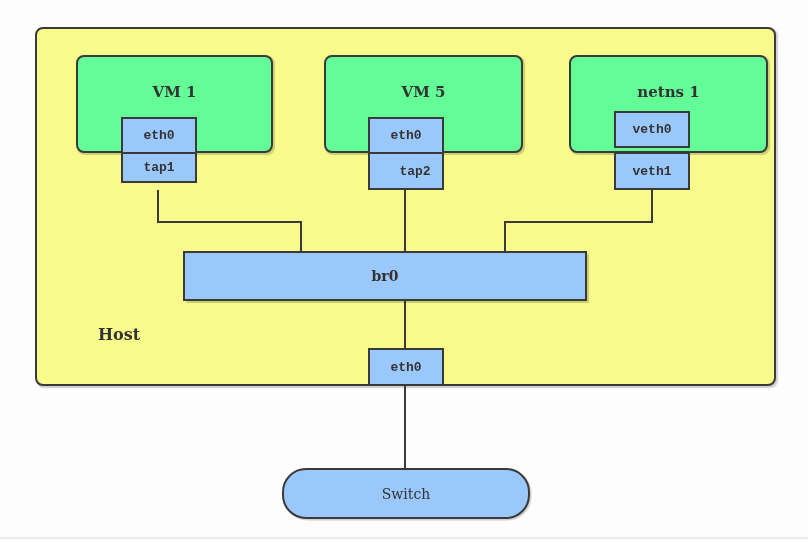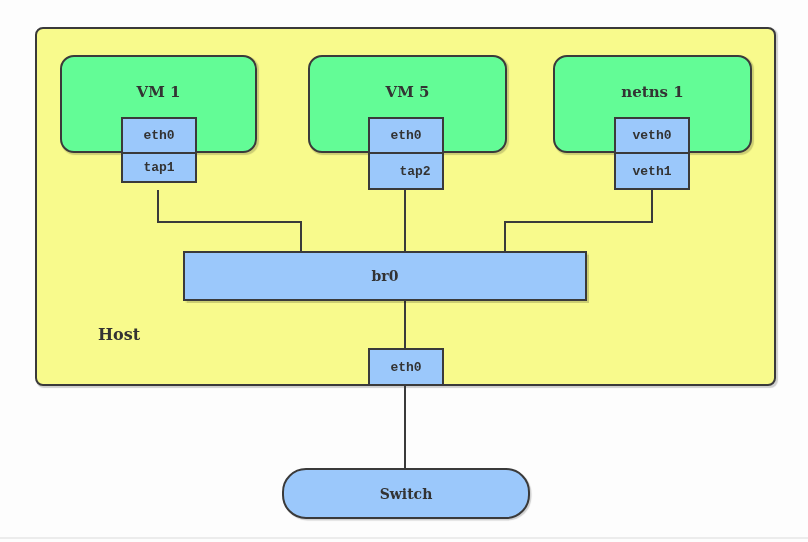--- a/index.html
+++ b/index.html
@@ -20,54 +20,54 @@
   .box{
     position:absolute;box-sizing:border-box;
     border:2px solid var(--border);
     box-shadow:1.5px 1.5px 1px rgba(0,0,0,0.18);
   }
   .host{
     left:35px;top:27px;width:741px;height:359px;
     background:var(--host-fill);border-radius:8px;
   }
   .guest{
-    background:var(--guest-fill);border-radius:14px;
+    background:var(--guest-fill);border-radius:8px;margin-left:16px;
   }
   .vm1{left:60px;top:55px;width:197px;height:98px;}
   .vm2{left:308px;top:55px;width:199px;height:98px;}
   .netns{left:553px;top:55px;width:199px;height:98px;}
   .guest-label{
     position:absolute;left:0;top:27px;width:100%;
     text-align:center;font-weight:bold;font-size:15px;line-height:16px;
   }
   .iface{
     background:var(--iface-fill);
     display:flex;align-items:center;justify-content:center;
     font-weight:bold;font-size:13px;
     box-shadow:none;
     font-family:Liberation Mono, monospace;
   }
   .vm1-eth0{left:121px;top:117px;width:76px;height:37px;}
   .vm1-tap1{left:121px;top:152px;width:76px;height:31px;}
   .vm2-eth0{left:368px;top:117px;width:76px;height:37px;}
   .vm2-tap2{left:368px;top:152px;width:76px;height:38px;padding-left:18px;}
-  .netns-veth0{left:614px;top:117px;width:76px;height:37px;}
+  .netns-veth0{left:614px;top:111px;width:76px;height:37px;}
   .netns-veth1{left:614px;top:152px;width:76px;height:38px;}
   .br0{
     left:183px;top:251px;width:404px;height:50px;
     background:var(--iface-fill);
     display:flex;align-items:center;justify-content:center;
     font-weight:bold;font-size:14px;
   }
   .host-eth0{left:368px;top:348px;width:76px;height:38px;}
   .switch{
     left:282px;top:468px;width:248px;height:51px;
     background:var(--iface-fill);
     display:flex;align-items:center;justify-content:center;
-    font-weight:bold;font-size:14px;border-radius:24px;
+    font-weight:normal;font-size:14px;border-radius:24px;
   }
   .host-label{
     position:absolute;left:88px;top:326px;width:62px;
     text-align:center;font-weight:bold;font-size:16px;line-height:18px;
   }
   .line{position:absolute;background:var(--border);}
   .l-tap1-v1{left:157px;top:190px;width:2px;height:33px;}
   .l-tap1-h {left:157px;top:221px;width:145px;height:2px;}
   .l-tap1-v2{left:300px;top:221px;width:2px;height:30px;}
   .l-tap2-v {left:404px;top:190px;width:2px;height:61px;}

